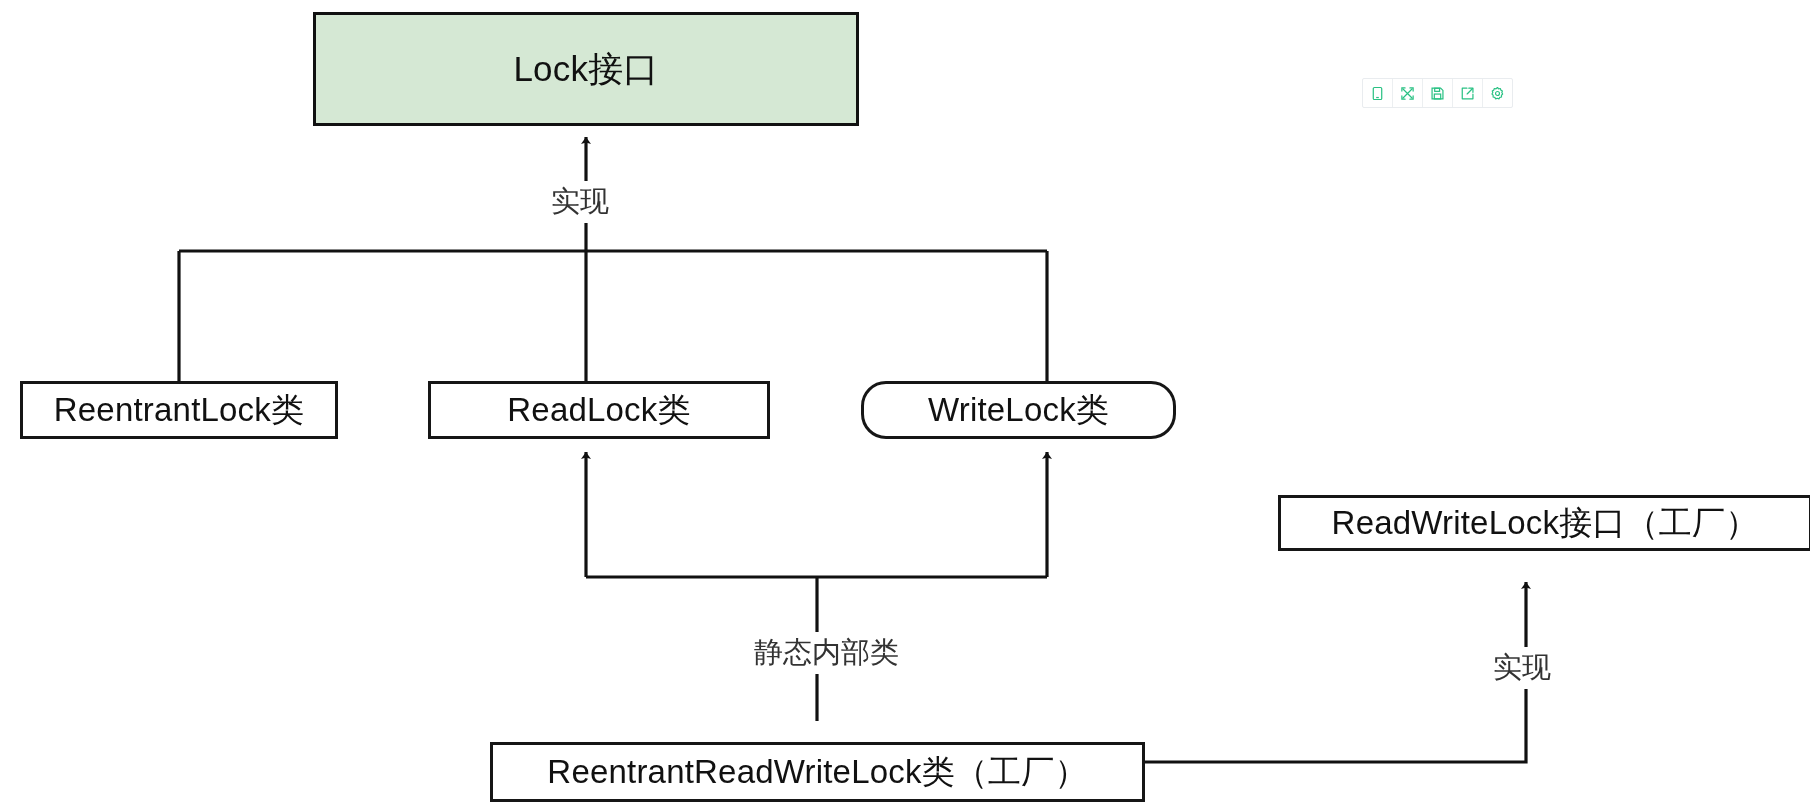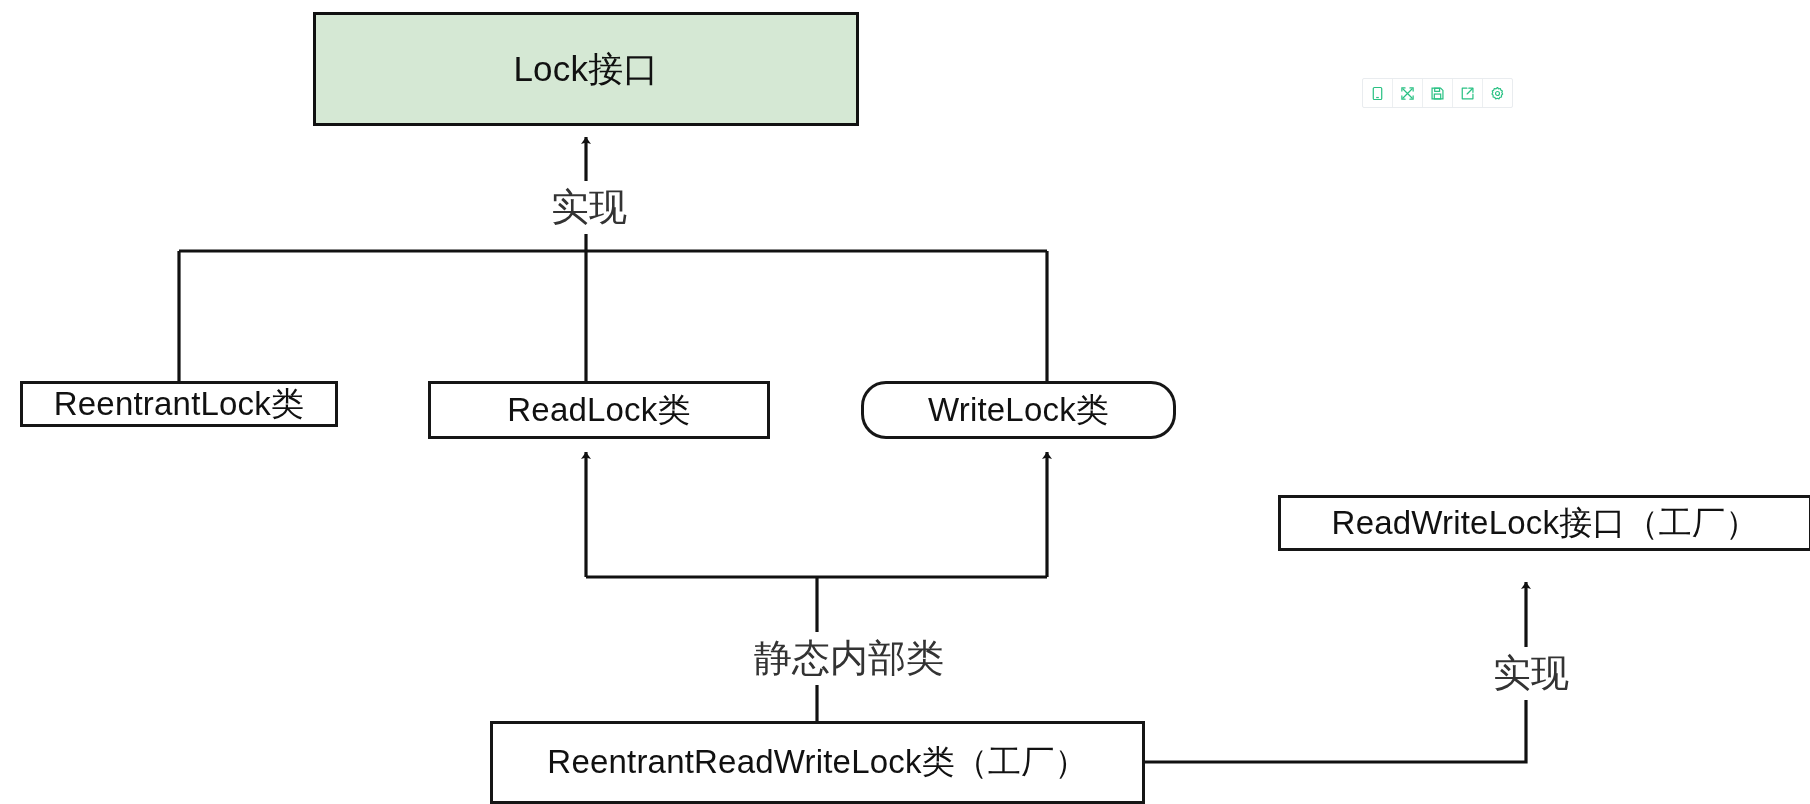--- a/index.html
+++ b/index.html
@@ -37,31 +37,31 @@
     letter-spacing: 0.2px;
     white-space: nowrap;
     z-index: 3;
   }
   .node.interface-green {
     background: #d5e8d4;
     border-color: #111111;
   }
 
   #node-lock        { left: 313px;  top: 12px;  width: 546px; height: 114px; font-size: 35px; }
-  #node-reentrant   { left: 20px;   top: 381px; width: 318px; height: 46px; }
+  #node-reentrant   { left: 20px;   top: 381px; width: 318px; height: 58px; }
   #node-readlock    { left: 428px;  top: 381px; width: 342px; height: 58px; }
   #node-writelock   { left: 861px;  top: 381px; width: 315px; height: 58px; border-radius: 25px; }
   #node-rwlock-if   { left: 1278px; top: 495px; width: 534px; height: 56px; }
-  #node-rrwlock     { left: 490px;  top: 721px; width: 655px; height: 83px; }
+  #node-rrwlock     { left: 490px;  top: 742px; width: 655px; height: 60px; }
 
   
   .edge-label {
     position: absolute;
     color: #333333;
-    font-size: 38px;
+    font-size: 29px;
     background: #ffffff;
     padding: 1px 6px;
     white-space: nowrap;
     z-index: 4;
   }
   #label-implements-top    { left: 545px;  top: 181px; }
   #label-static-inner      { left: 728px;  top: 632px; margin-left: 20px; }
   #label-implements-right  { left: 1487px; top: 647px; }
 
   

